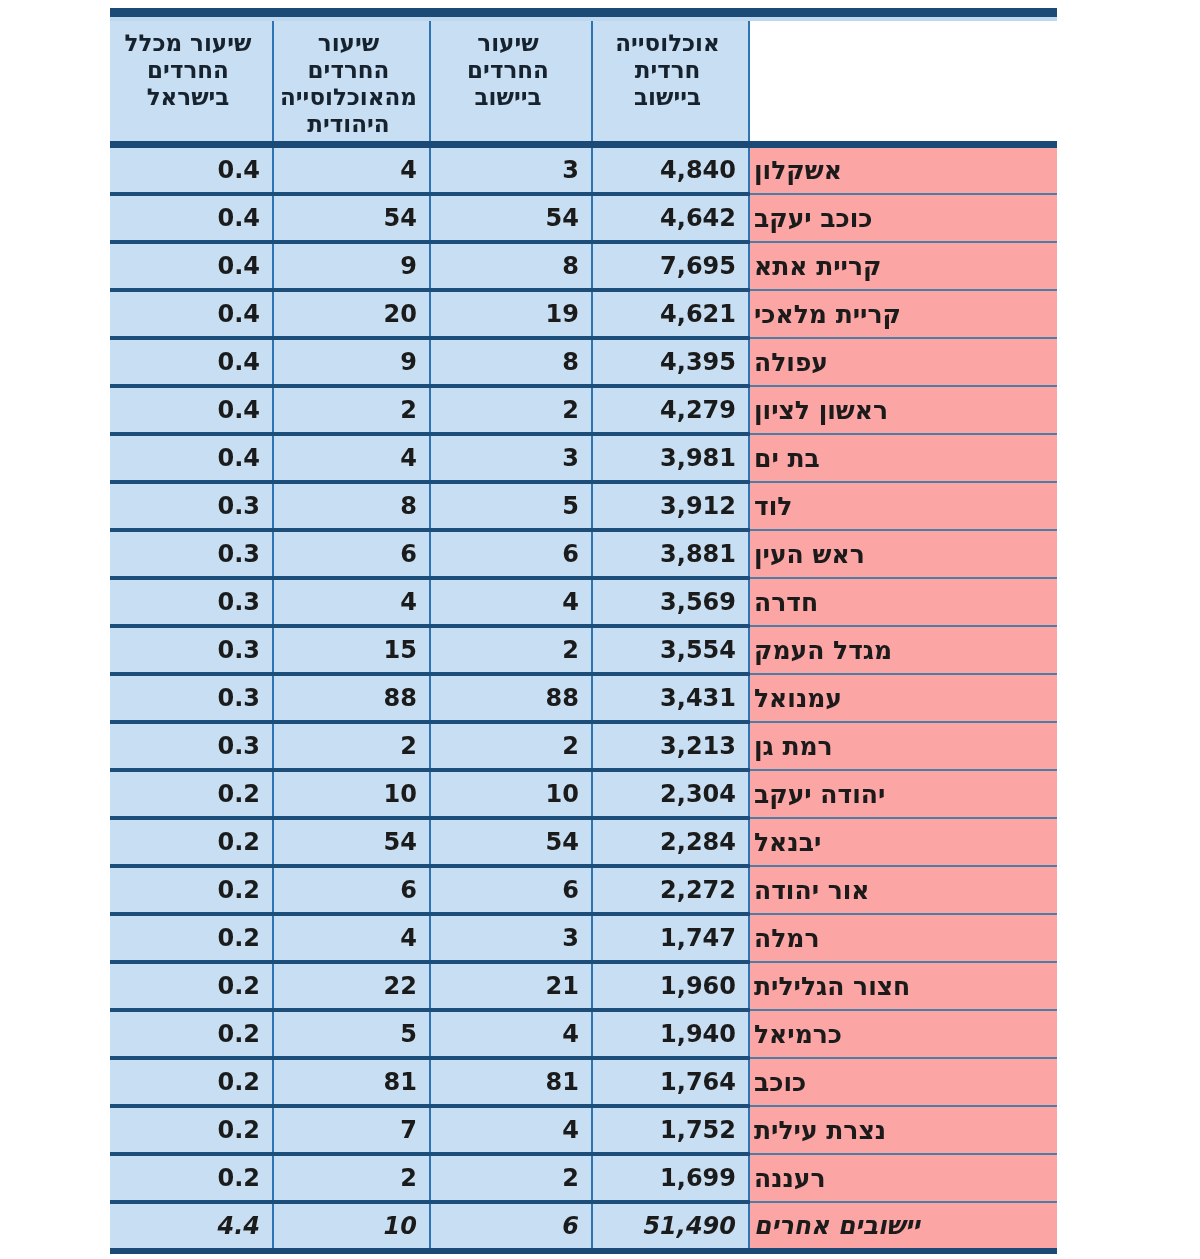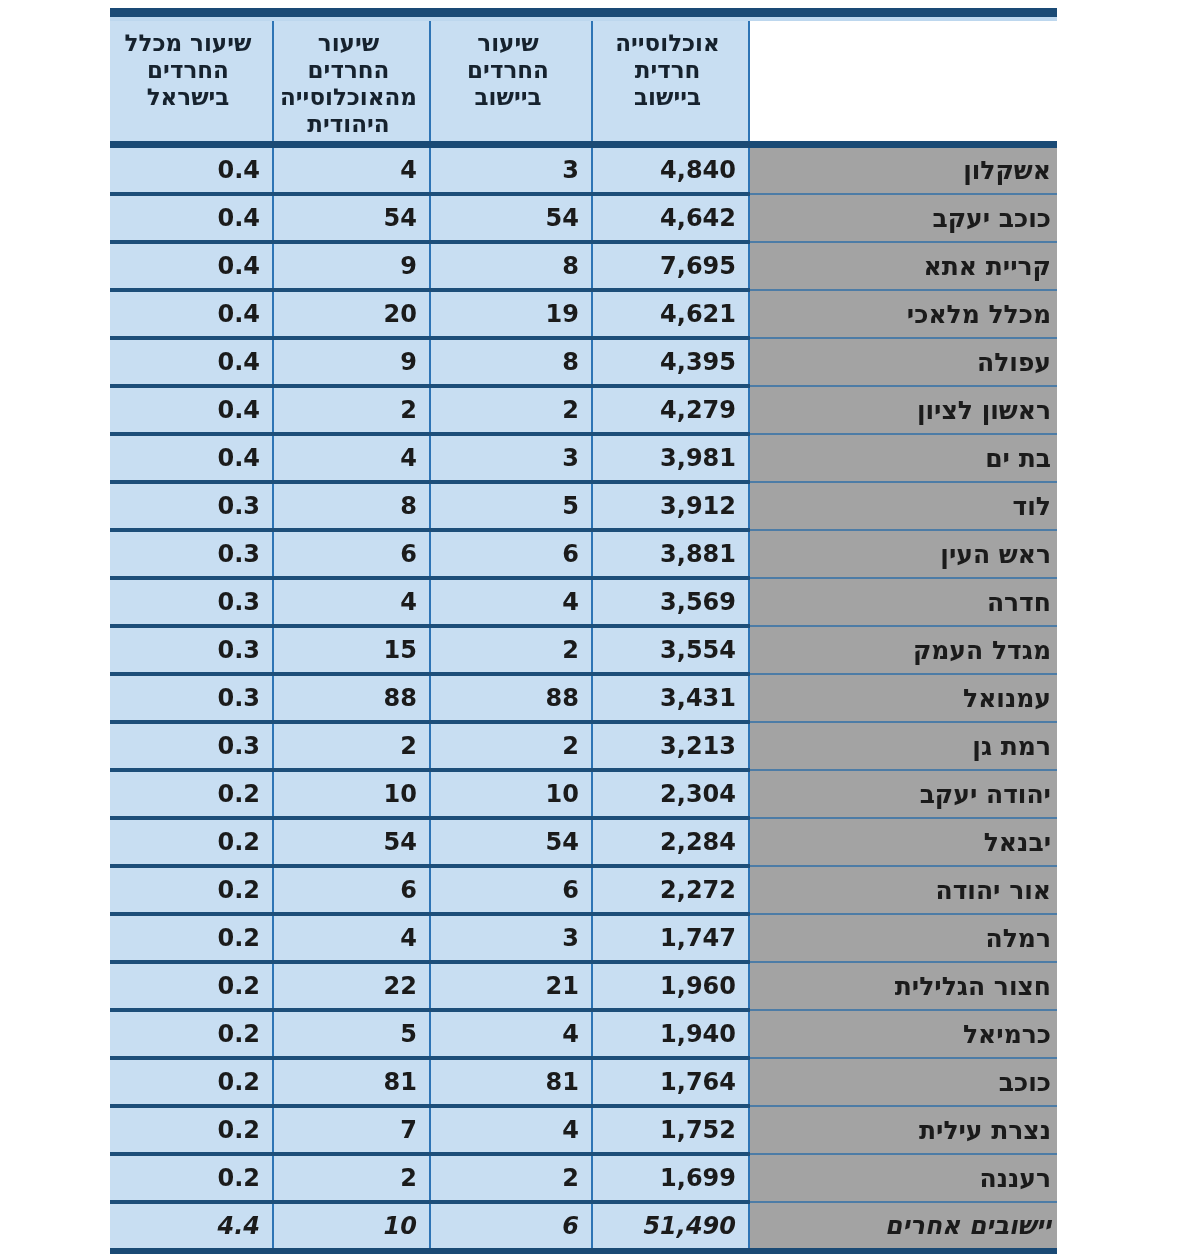--- a/index.html
+++ b/index.html
@@ -19,21 +19,21 @@
   }
   th.name-h{background:#ffffff;}
   td{
     height:44px;font-size:24px;font-weight:700;vertical-align:middle;color:#1b1b1b;
   }
   td.num{
     background:#c8def2;border-bottom:4px solid #1d4e79;text-align:right;
     padding:0 12px 0 4px;
   }
   td.name-cell{
-    background:#a3a3a3;border-bottom:2px solid #4d7ca6;text-align:right;
+    background:#fca5a5;border-bottom:2px solid #4d7ca6;text-align:left;
     padding:0 6px 0 4px;font-size:25px;
   }
   
   th:not(.last), td:not(.last){border-left:2px solid #2e74b5;}
   tbody tr:last-child td{border-bottom:6px solid #1a4a75;font-style:italic;}
 </style>
 </head>
 <body>
 
 <div class="page">
@@ -84,21 +84,21 @@
 
   <tr>
     <td class="name-cell">קריית אתא</td>
     <td class="num">7,695</td>
     <td class="num">8</td>
     <td class="num">9</td>
     <td class="num last">0.4</td>
   </tr>
 
   <tr>
-    <td class="name-cell">מכלל מלאכי</td>
+    <td class="name-cell">קריית מלאכי</td>
     <td class="num">4,621</td>
     <td class="num">19</td>
     <td class="num">20</td>
     <td class="num last">0.4</td>
   </tr>
 
   <tr>
     <td class="name-cell">עפולה</td>
     <td class="num">4,395</td>
     <td class="num">8</td>

